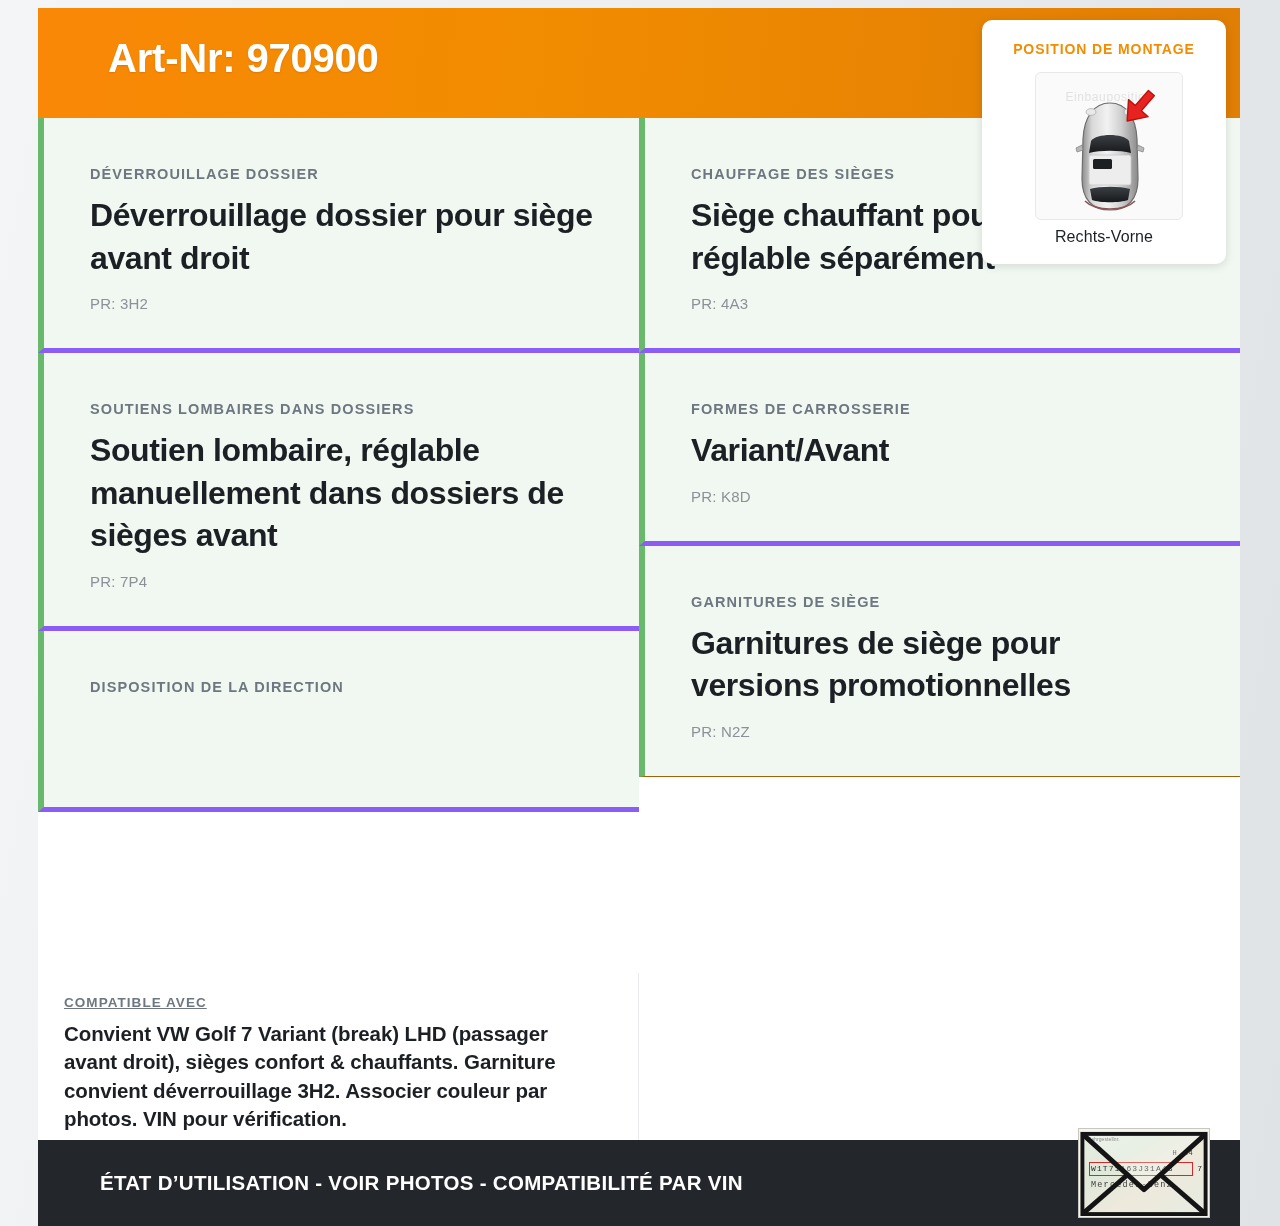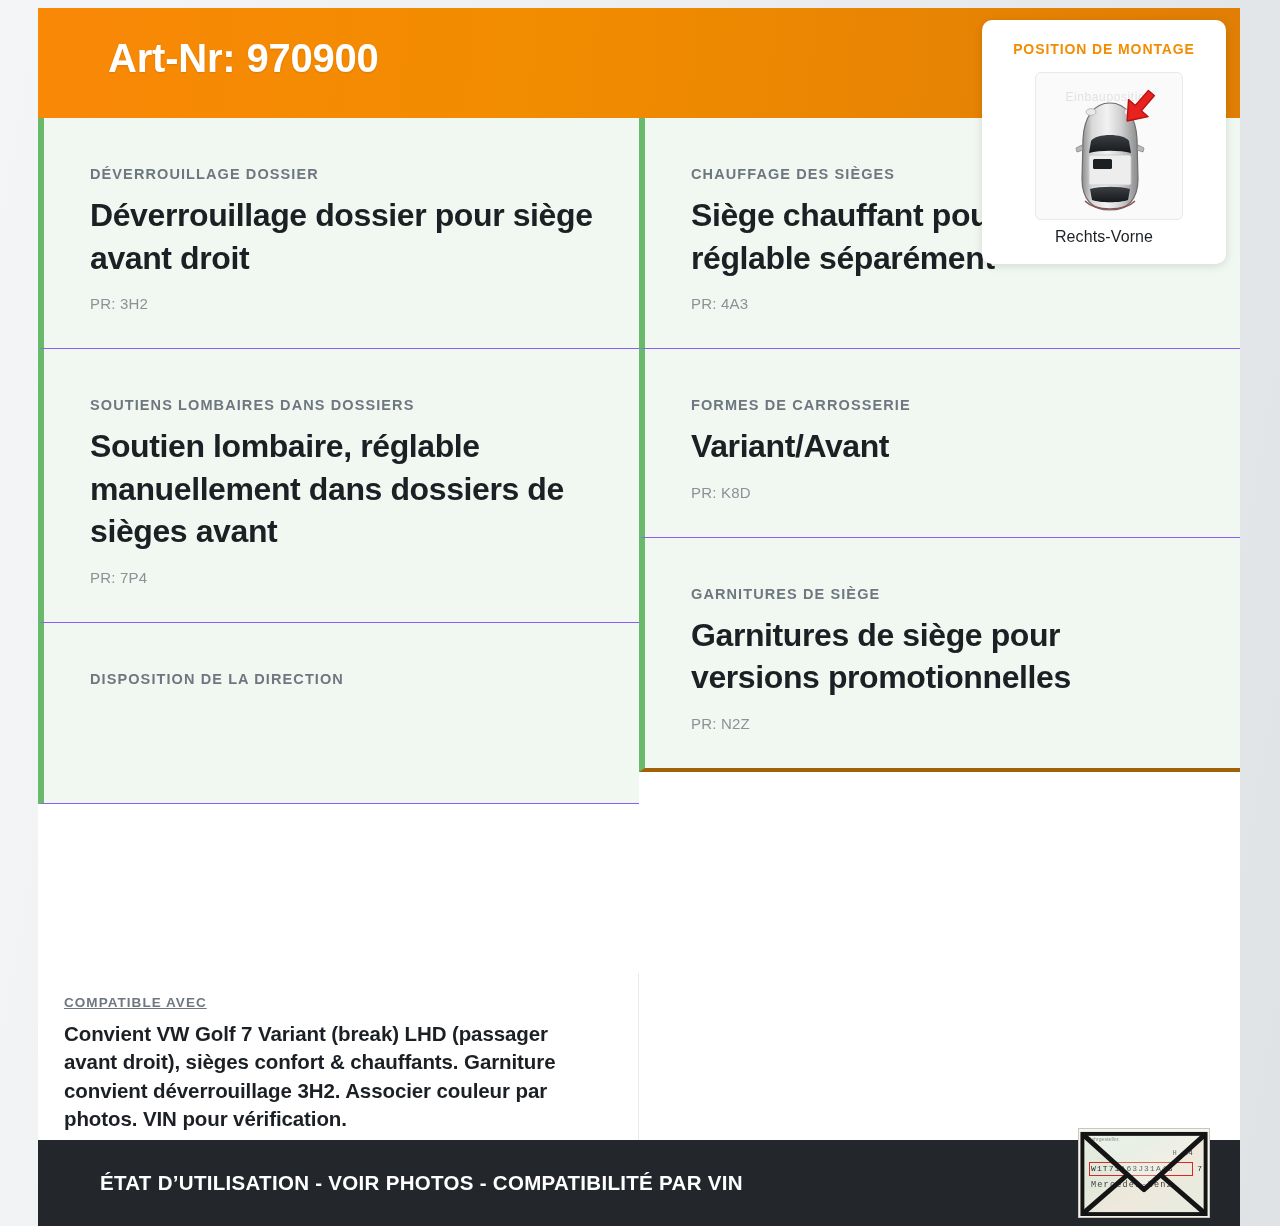--- a/index.html
+++ b/index.html
@@ -60,24 +60,24 @@
     top: 0;
     width: 601px;
   }
   .col-left  { left: 0; }
   .col-right { left: 601px; }
 
   .card {
     position: relative;
     background: #f1f8f1;
     border-left: 6px solid #68b96c;
-    border-bottom: 1px solid #8b5cf6;
+    border-bottom: 5px solid #8b5cf6;
     padding: 48px 44px 36px 46px;
   }
-  .card.last-in-col { border-bottom: 4px solid #a16207; }
+  .card.last-in-col { border-bottom: 1px solid #a16207; }
 
   .card-label {
     font-size: 14.5px;
     font-weight: bold;
     letter-spacing: 1.1px;
     color: #6e7780;
     text-transform: uppercase;
     margin-bottom: 12px;
     white-space: nowrap;
   }

